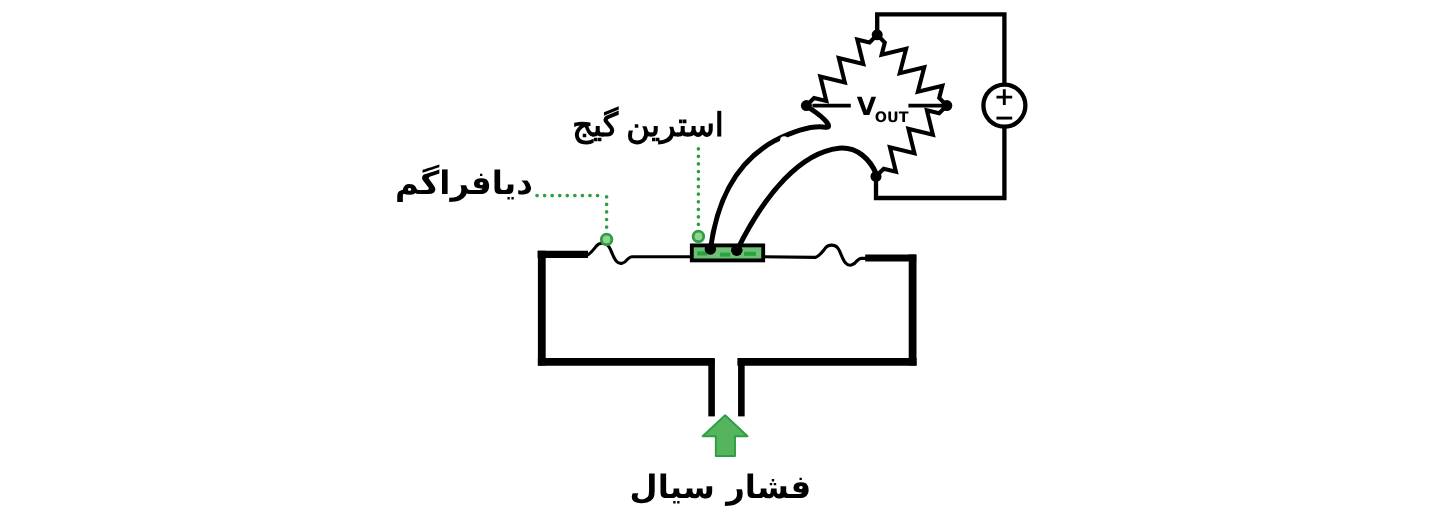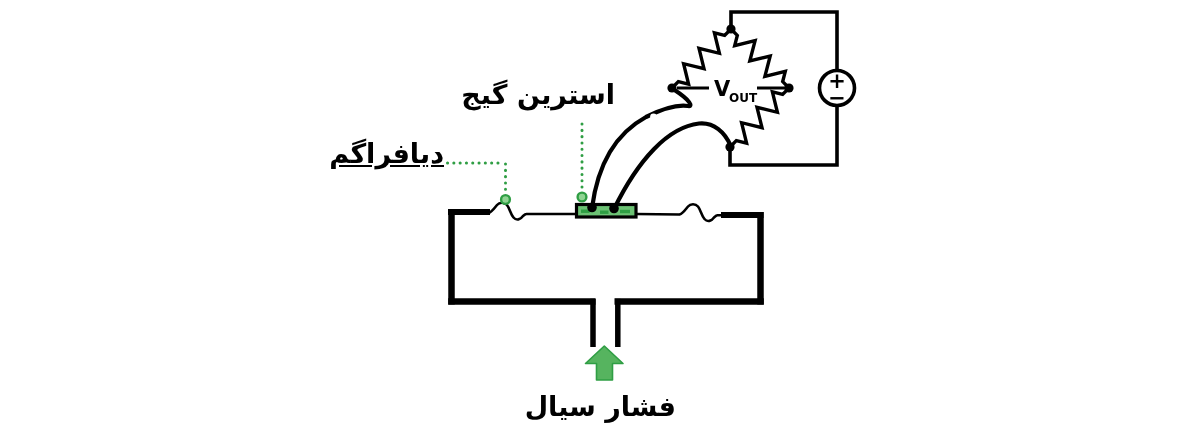--- a/index.html
+++ b/index.html
@@ -20,21 +20,21 @@
   .label{
     position:absolute;
     color:var(--ink);
     font-weight:bold;
     font-size:27px;
     line-height:1.15;
     direction:rtl;
     white-space:nowrap;
   }
   .label.center{text-align:center;}
-  .label.right{text-align:center;text-decoration:underline;}
+  .label.right{text-align:center;}
   .stroke{fill:none;stroke:var(--ink);}
   .dotted{
     fill:none;stroke:var(--green-dark);
     stroke-width:3;stroke-linecap:round;
     stroke-dasharray:0.1 6.2;
   }
   .svgtext{fill:var(--ink);font-family:"DejaVu Sans",sans-serif;font-weight:bold;}
 </style>
 </head>
 <body>
@@ -102,18 +102,18 @@
       <path class="dotted" d="M 582 124 V 190"></path>
       <circle cx="582" cy="197" r="4.4" fill="#8fd492" stroke="var(--green-dark)" stroke-width="2.4"></circle>
       <path class="dotted" d="M 447.5 163 H 504"></path>
       <path class="dotted" d="M 505.5 164 V 192"></path>
       <circle cx="505.5" cy="199.5" r="4.4" fill="#8fd492" stroke="var(--green-dark)" stroke-width="2.4"></circle>
     </g>
 
     <path d="M 596.5 380 V 363.5 H 585.5 L 604.3 346 L 623 363.5 H 612.5 V 380 Z" fill="var(--green)" stroke="var(--green-dark)" stroke-width="1.6" stroke-linejoin="round"></path>
   </svg>
 
-  <div class="label center" style="left:465px;top:79px;width:150px;">استرین گیج</div>
+  <div class="label center" style="left:465px;top:89px;width:150px;font-family:Liberation Serif, serif;">استرین گیج</div>
 
   <div class="label right" style="left:334px;top:138px;width:110px;">دیافراگم</div>
 
   <div class="label center" style="left:534px;top:391px;width:142px;text-align:right;">فشار سیال</div>
 </div>
 
 </body></html>

